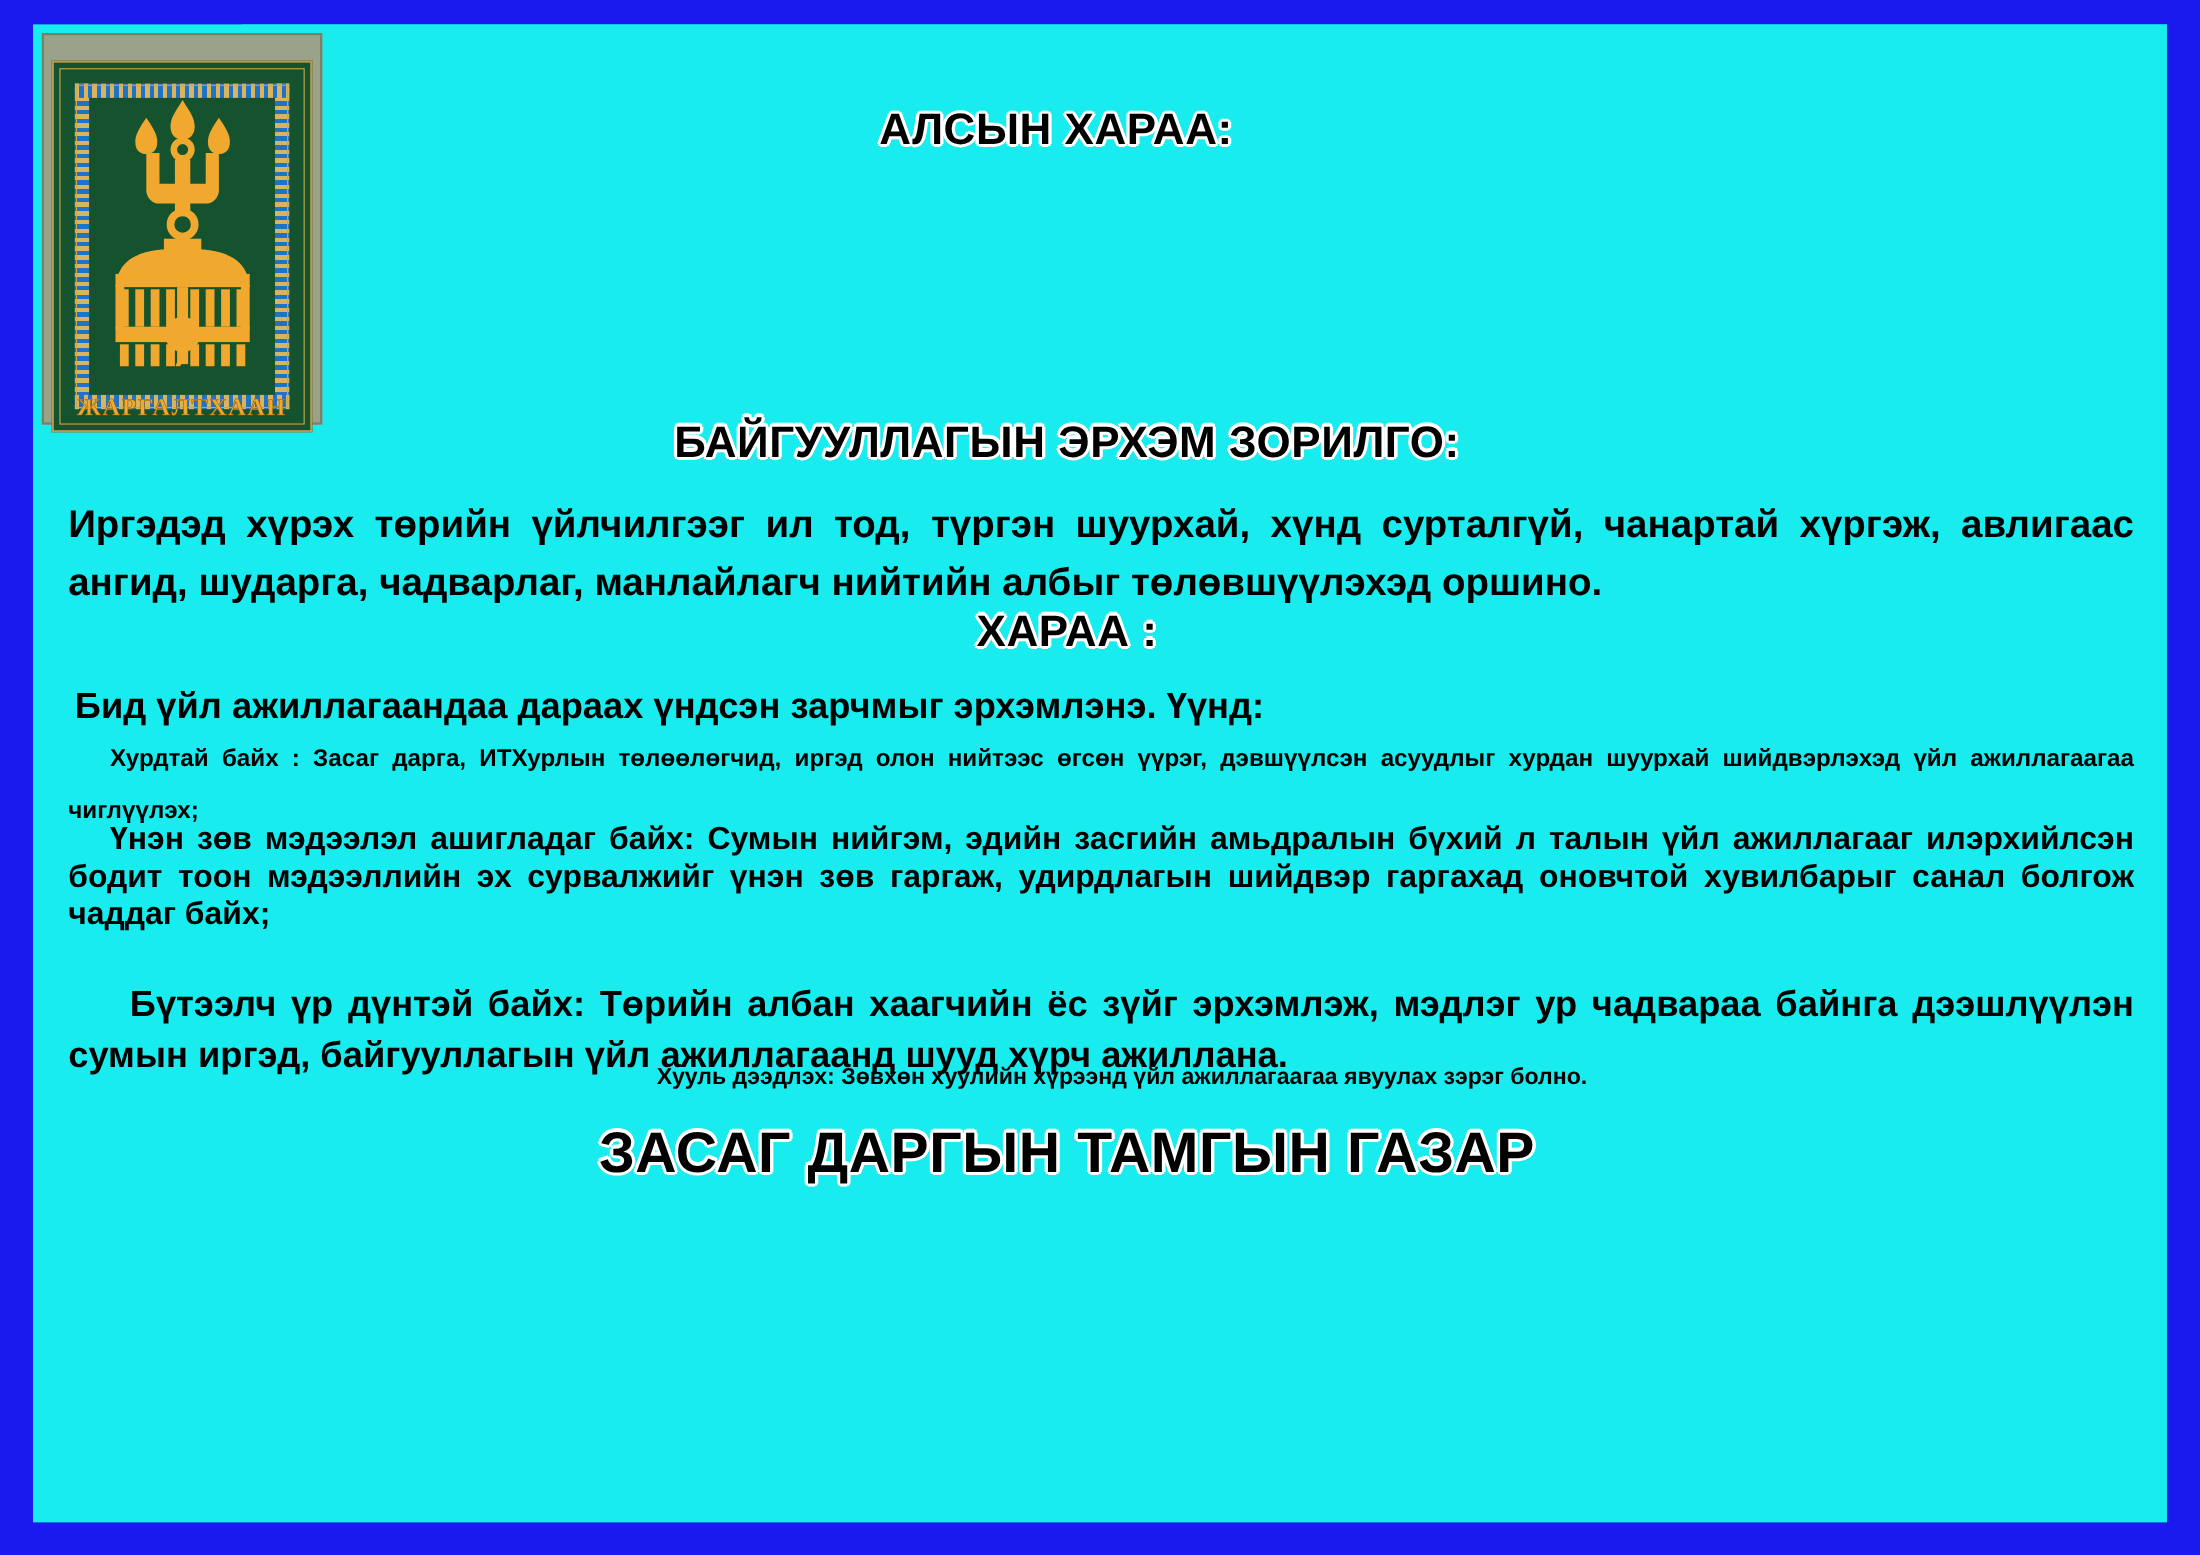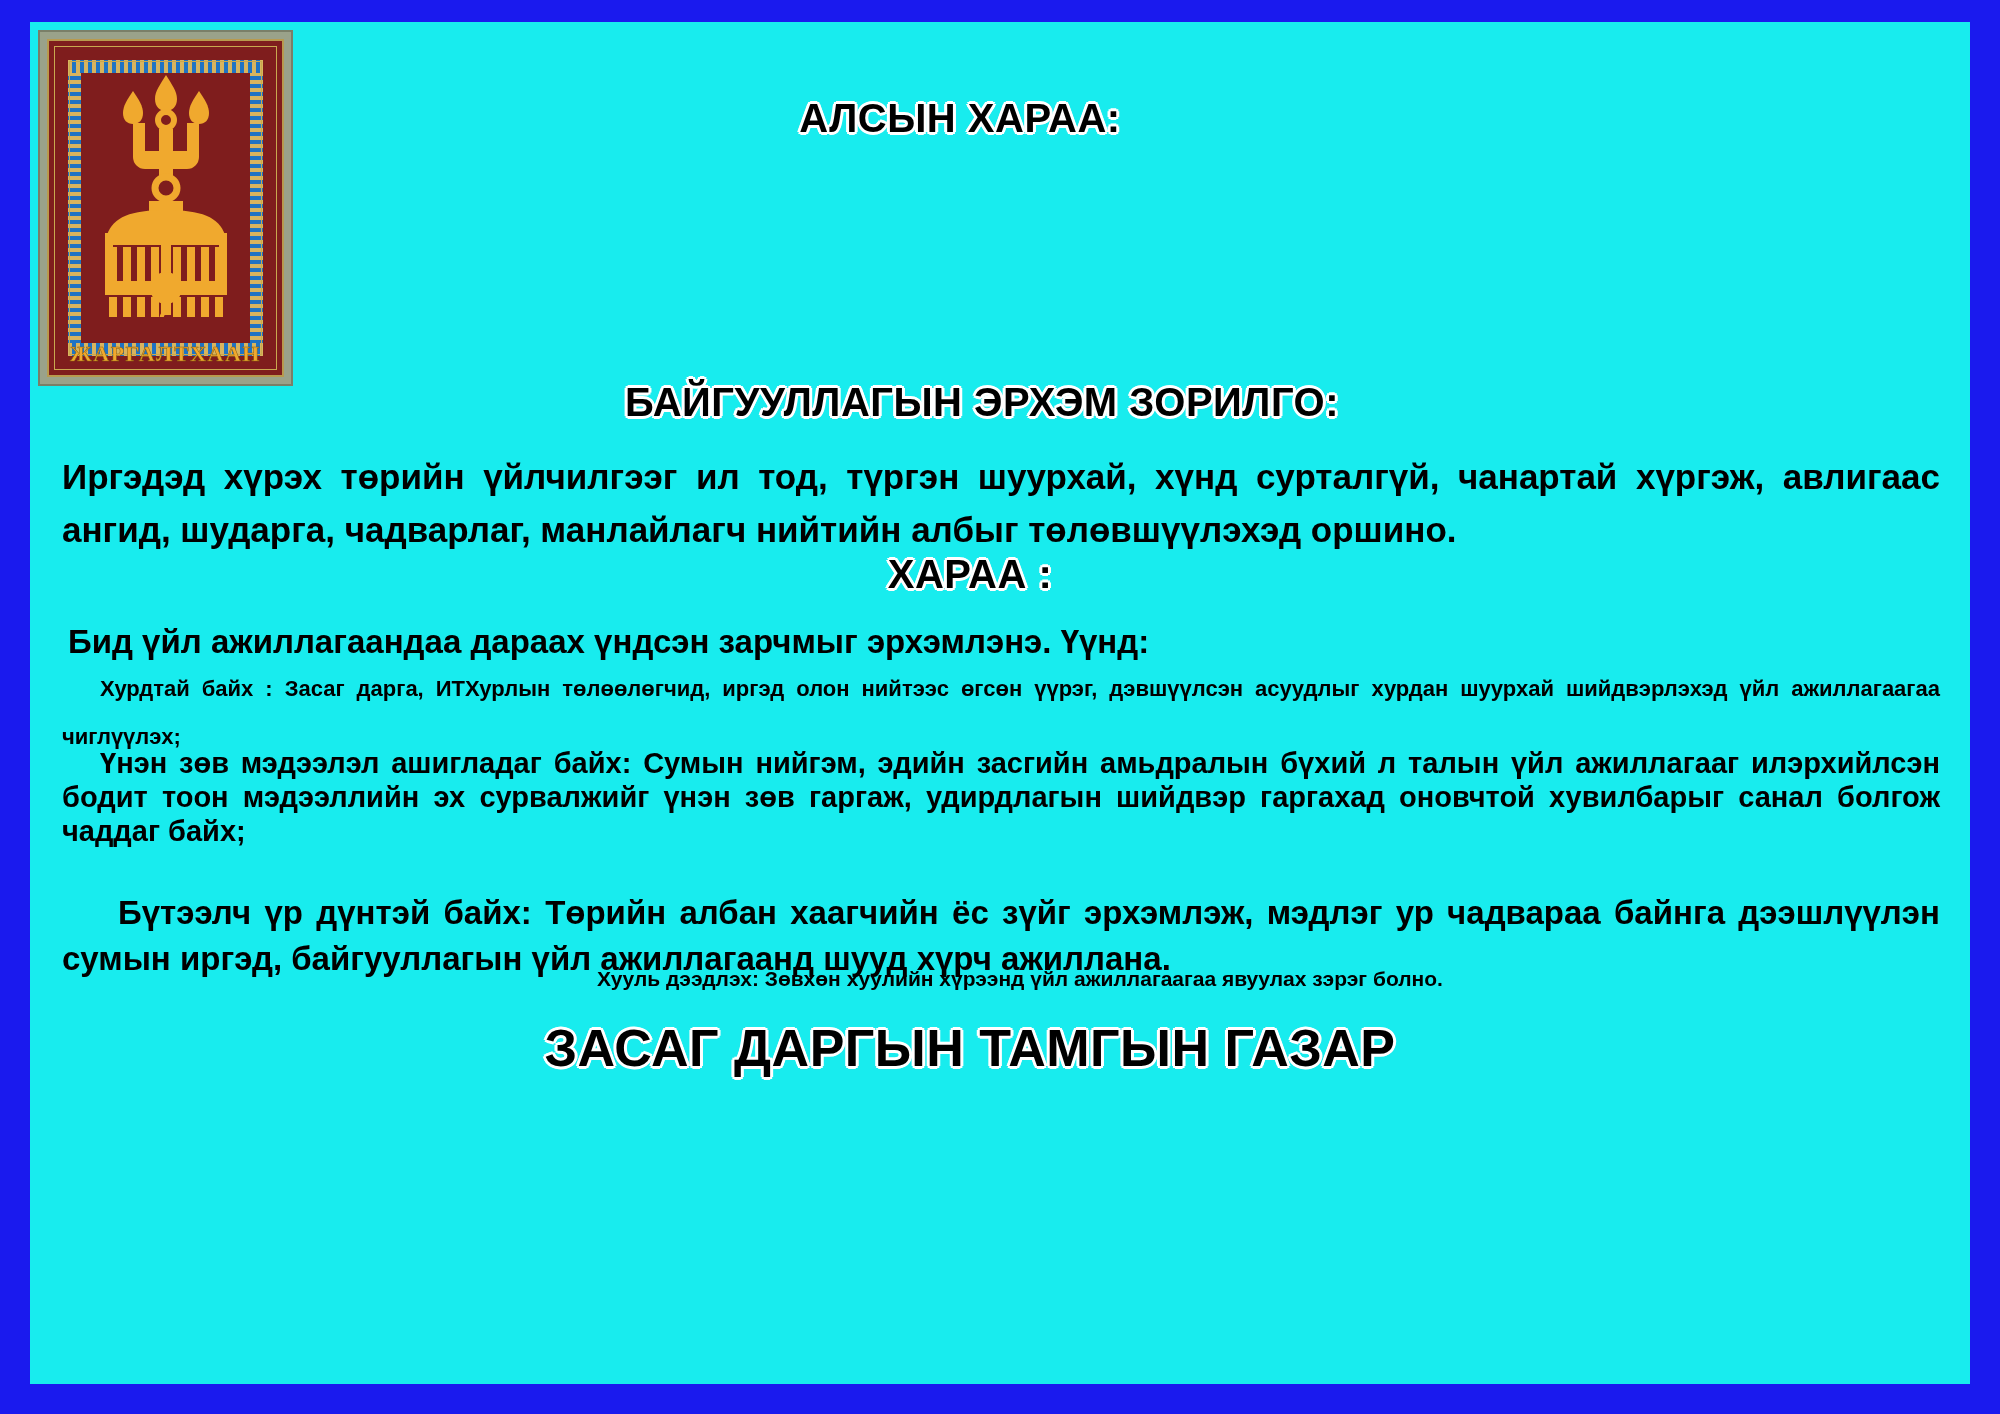--- a/index.html
+++ b/index.html
@@ -37,22 +37,23 @@
     position:absolute;
     left:38px; top:30px;
     width:255px; height:356px;
     background:#9aa28a;                 
     border:2px solid #7a7f68;
     padding:7px;
   }
   #emblem-inner{
     position:relative;
     width:100%; height:100%;
-    background:#7f1d1d;                 
+    background:#14532d;                 
     border:2px solid #b89a4e;
+    margin-top:16px;
   }
   
   #meander{
     position:absolute; inset:6px;
     border:13px solid transparent;
     background:
       repeating-linear-gradient(90deg,#d8b45e 0 4px, #1f73c4 4px 8px) top/100% 13px no-repeat,
       repeating-linear-gradient(90deg,#d8b45e 0 4px, #1f73c4 4px 8px) bottom/100% 13px no-repeat,
       repeating-linear-gradient(0deg,#d8b45e 0 4px, #1f73c4 4px 8px) left/13px 100% no-repeat,
       repeating-linear-gradient(0deg,#d8b45e 0 4px, #1f73c4 4px 8px) right/13px 100% no-repeat;
@@ -106,21 +107,21 @@
     position:absolute; left:300px; top:96px; width:1320px;
     font-size:40px;
   }
   #p-vision{
     position:absolute; left:296px; top:168px; width:1660px;
     font-size:35px; line-height:50px;
     text-indent:72px;
   }
 
   #h-mission{
-    position:absolute; left:312px; top:380px; width:1340px;
+    position:absolute; left:300px; top:380px; width:1340px;
     font-size:40px;
   }
   #p-mission{
     position:absolute; left:62px; top:450px; width:1878px;
     font-size:35px; line-height:53px;
   }
 
   #h-goal{
     position:absolute; left:300px; top:552px; width:1340px;
     font-size:40px;

